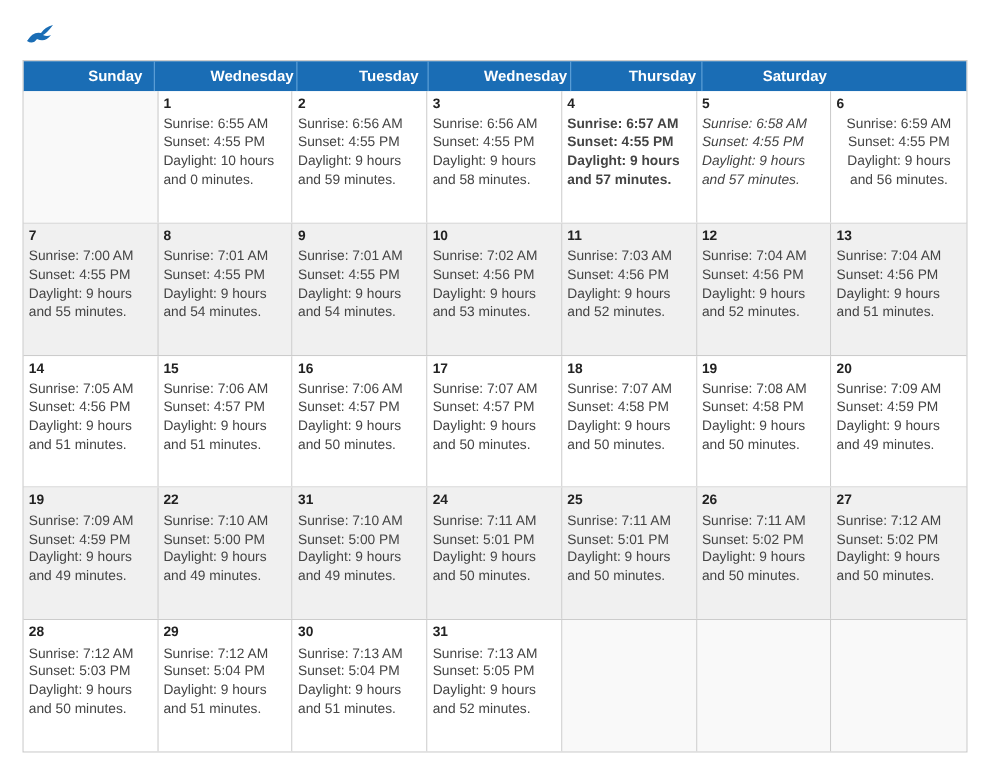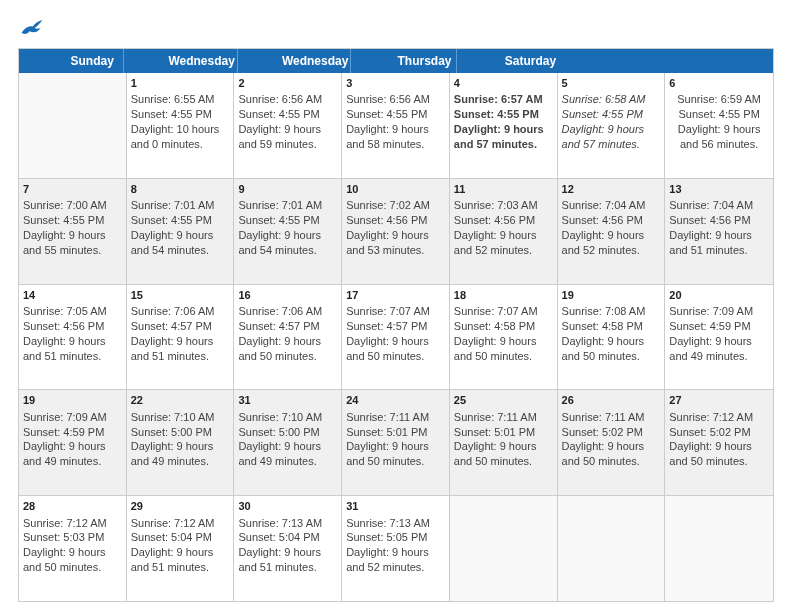--- a/index.html
+++ b/index.html
@@ -136,20 +136,21 @@
     <div class="title-section">
       <div class="month-title"></div>
       <div class="subtitle"></div>
     </div>
   </div>
 
   <div class="calendar">
     <div class="cal-header" id="cal-header">
         <div class="cal-header-cell">Sunday</div>
         <div class="cal-header-cell">Wednesday</div>
+        <div class="cal-header-cell">Tuesday</div>
         <div class="cal-header-cell">Wednesday</div>
         <div class="cal-header-cell">Thursday</div>
         <div class="cal-header-cell">Saturday</div>
       </div>
     <div class="cal-body" id="cal-body">
         <div class="cal-row">
           <div class="cal-cell empty"></div>
           <div class="cal-cell">
             <span class="day-num">1</span>
             <div class="cal-cell-text" style="white-space: pre-line;">Sunrise: 6:55 AM

